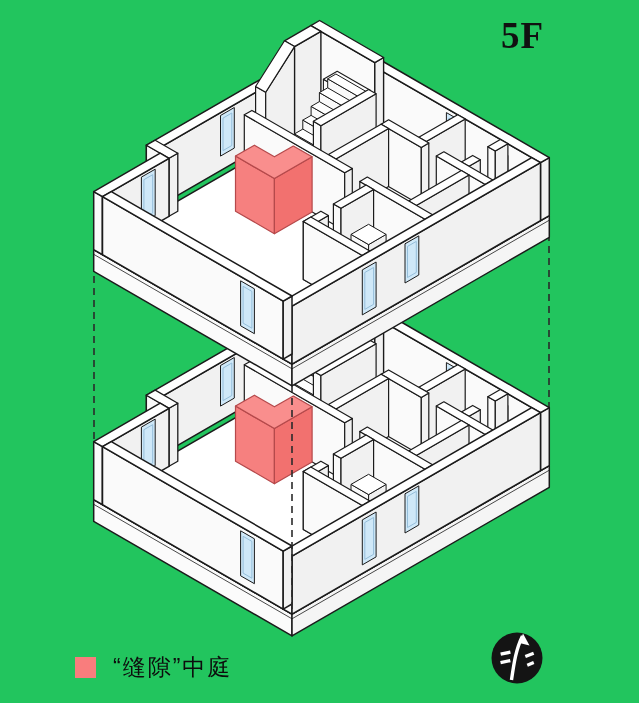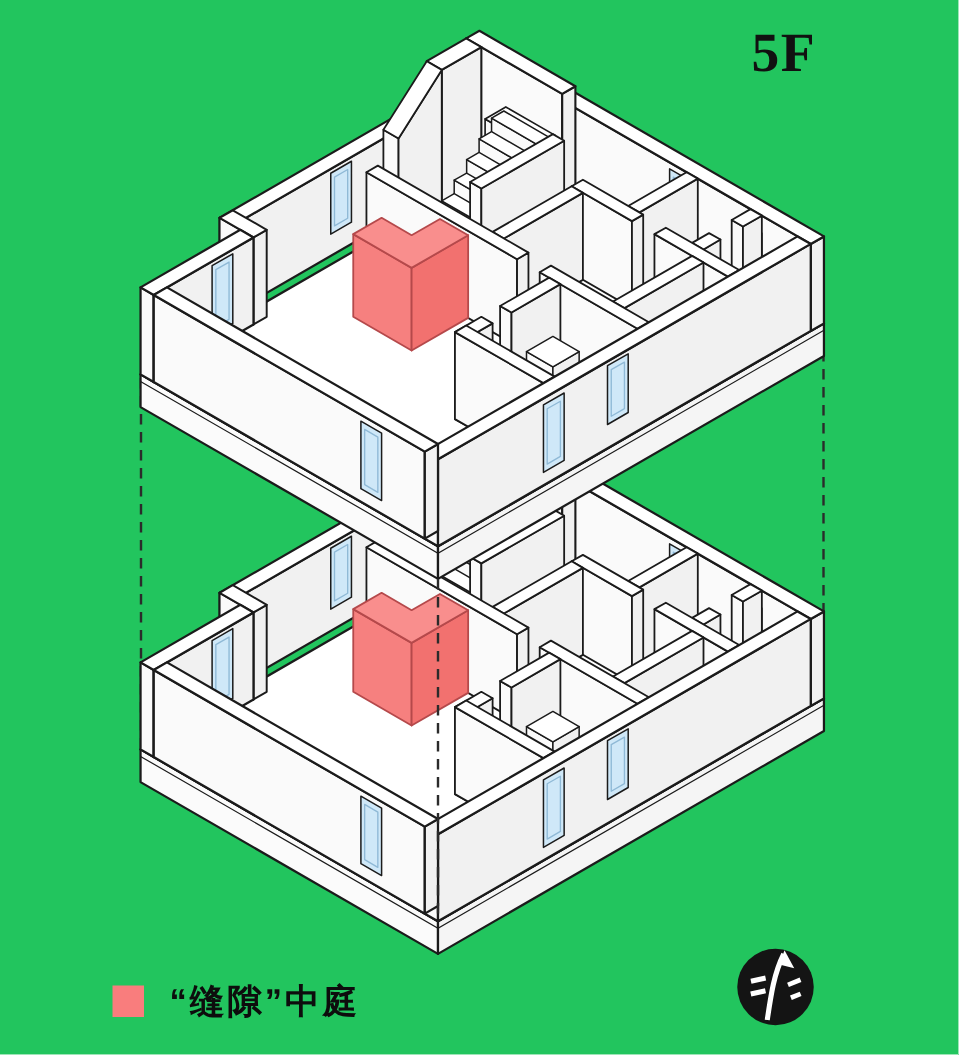--- a/index.html
+++ b/index.html
@@ -24,21 +24,21 @@
     left:75px;top:652px;
     display:flex;align-items:center;gap:17px;
   }
   .legend-swatch{
     width:21px;height:21px;
     background:#F97D7D;
     flex:0 0 auto;
   }
   .legend-label{
     font-size:23px;
-    font-weight:bold;
+    font-weight:normal;
     letter-spacing:2px;
     color:#0d0d0d;
     white-space:nowrap;
   }
   .compass{
     position:absolute;
     left:489px;top:629px;
     width:56px;height:56px;
   }
   svg{display:block;}

